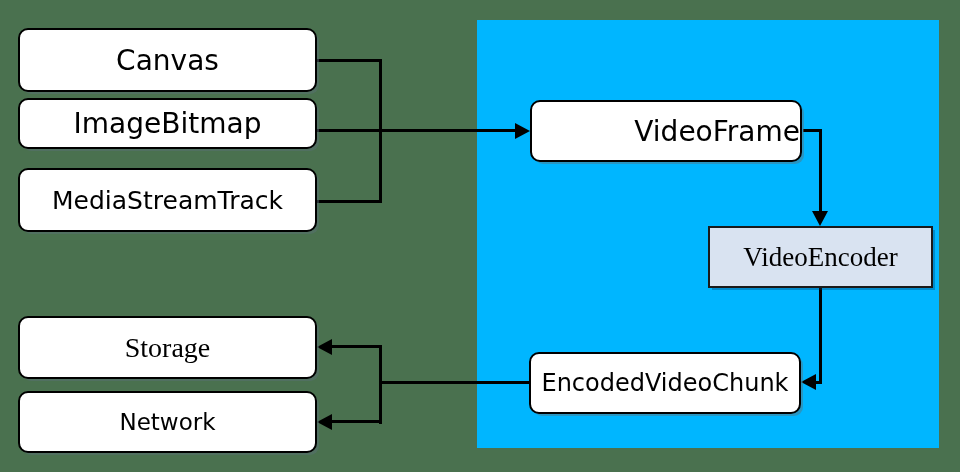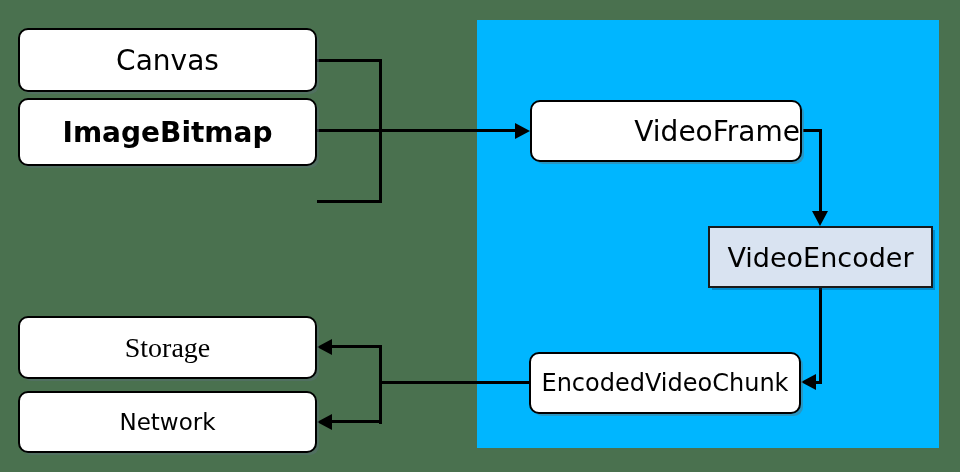--- a/index.html
+++ b/index.html
@@ -67,24 +67,24 @@
     border-bottom: 8px solid transparent;
     border-right: 15px solid var(--line, #000000);
   }
   .arrow.down {
     border-left: 8px solid transparent;
     border-right: 8px solid transparent;
     border-top: 15px solid var(--line, #000000);
   }
   
   #node-canvas            { left: 18px;  top: 28px;  width: 299px; height: 64px; font-size: 28px; }
-  #node-imagebitmap       { left: 18px;  top: 98px;  width: 299px; height: 68px; font-size: 28px; font-weight: bold; }
+  #node-imagebitmap       { left: 18px;  top: 98px;  width: 299px; height: 51px; font-size: 28px; }
   #node-mediastreamtrack  { left: 18px;  top: 168px; width: 299px; height: 64px; font-size: 25px; }
   #node-videoframe        { left: 530px; top: 100px; width: 272px; height: 62px; font-size: 28px; justify-content: flex-end; }
-  #node-videoencoder      { left: 708px; top: 226px; width: 225px; height: 62px; font-size: 27px; }
+  #node-videoencoder      { left: 708px; top: 226px; width: 225px; height: 62px; font-size: 27px; font-family: Liberation Serif, serif; }
   #node-encodedvideochunk { left: 529px; top: 352px; width: 272px; height: 62px; font-size: 24px; }
   #node-storage           { left: 18px;  top: 316px; width: 299px; height: 63px; font-size: 28px; font-family: Liberation Serif, serif; }
   #node-network           { left: 18px;  top: 391px; width: 299px; height: 62px; font-size: 23px; }
 </style>
 </head>
 <body>
 
 <div class="diagram">
 
   <div class="region"></div>
@@ -109,20 +109,23 @@
   <div class="arrow left" style="left:317px; top:339px;"></div>
   <div class="line" style="left:330px; top:420px; width:51px;  height:3px;"></div>
   <div class="arrow left" style="left:317px; top:414px;"></div>
 
   <div class="node white" id="node-canvas">
     <span>Canvas</span>
   </div>
   <div class="node white" id="node-imagebitmap">
     <span>ImageBitmap</span>
   </div>
+  <div class="node white" id="node-mediastreamtrack">
+    <span>MediaStreamTrack</span>
+  </div>
   <div class="node white" id="node-videoframe">
     <span>VideoFrame</span>
   </div>
   <div class="node encoder" id="node-videoencoder">
     <span>VideoEncoder</span>
   </div>
   <div class="node white" id="node-encodedvideochunk">
     <span>EncodedVideoChunk</span>
   </div>
   <div class="node white" id="node-storage">

